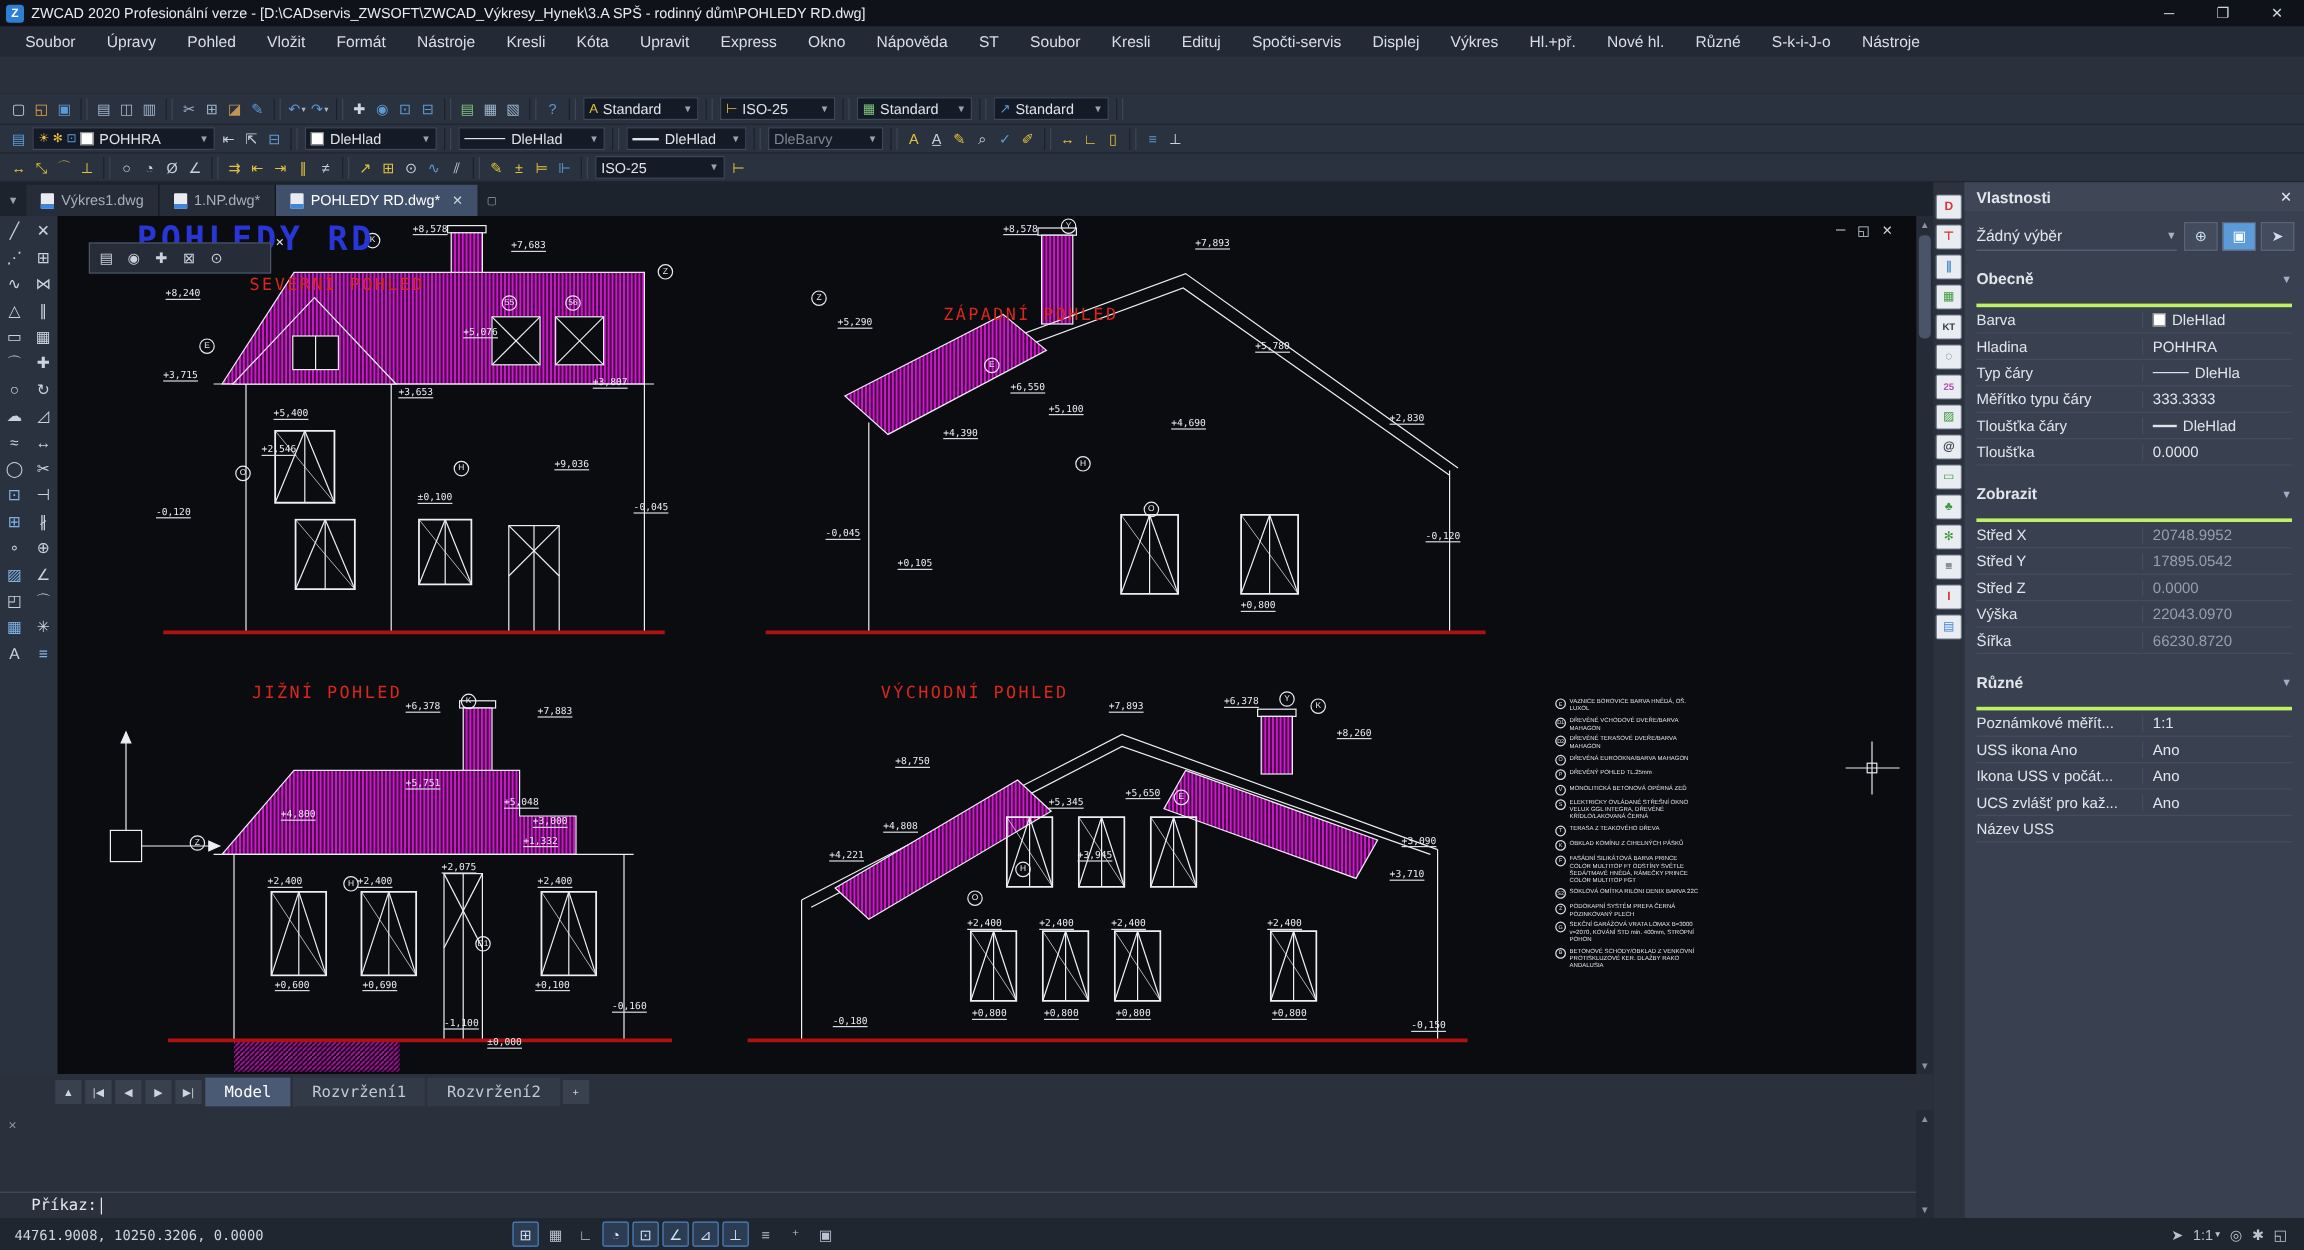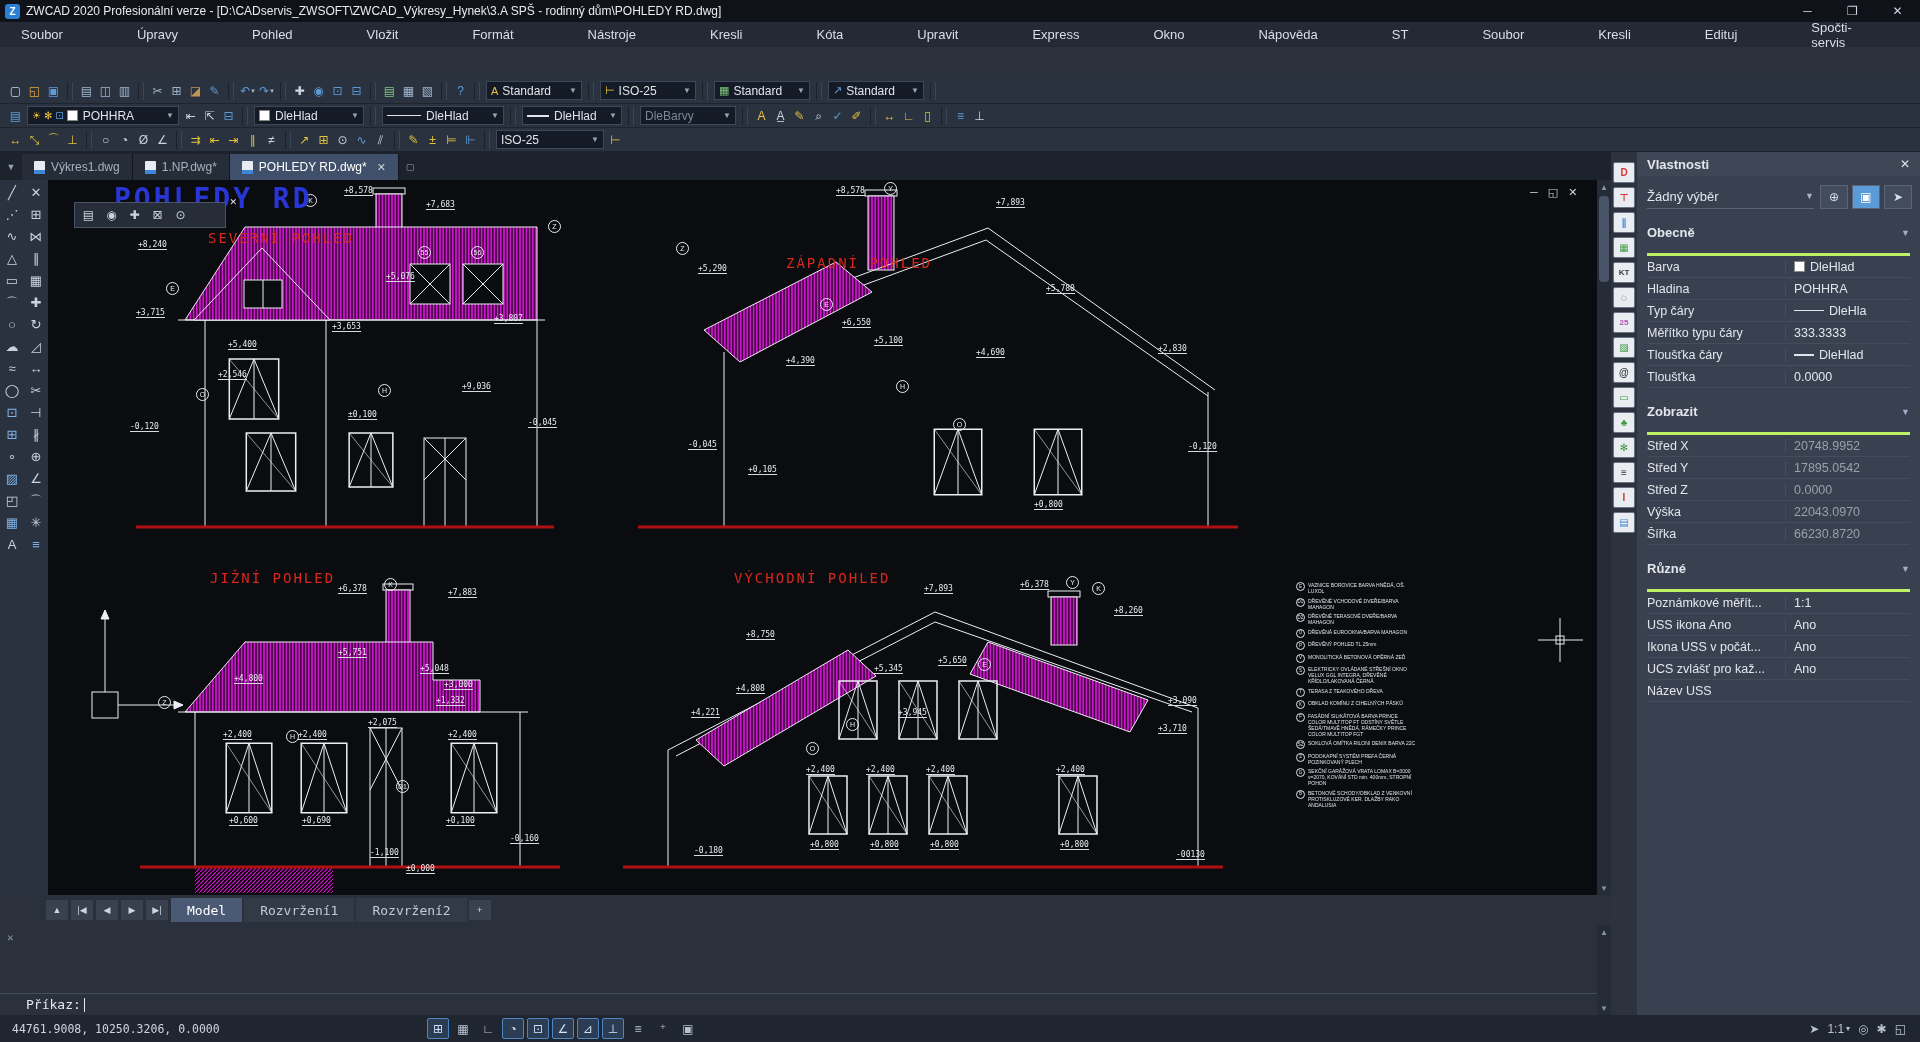--- a/index.html
+++ b/index.html
@@ -3,21 +3,21 @@
 <meta charset="utf-8">
 <style>
   html,body{margin:0;padding:0;width:1920px;height:1042px;overflow:hidden;background:#20262f;
     font-family:"Liberation Sans","DejaVu Sans",sans-serif;-webkit-font-smoothing:antialiased;}
   
   #titlebar{position:absolute;left:0;top:0;width:1920px;height:22px;background:#0f1319;display:flex;align-items:center;color:#e8ebf0;font-size:12px;}
   #logo{width:15px;height:15px;margin:0 6px 0 5px;border-radius:3px;background:#2b7fd4;color:#fff;font-size:10px;font-weight:bold;display:flex;align-items:center;justify-content:center;}
   #wincontrols{margin-left:auto;display:flex;height:22px;}
   .wbtn{width:45px;height:22px;display:flex;align-items:center;justify-content:center;color:#cfd5dd;font-size:12px;}
   
-  #menubar{position:absolute;left:0;top:22px;width:1920px;height:25px;background:#232a36;display:flex;align-items:center;padding-left:8px;box-sizing:border-box;gap:48px;}
+  #menubar{position:absolute;left:0;top:22px;width:1920px;height:25px;background:#232a36;display:flex;align-items:center;padding-left:8px;box-sizing:border-box;}
   .menuitem{padding:0 13px;font-size:13px;color:#d9dee7;height:25px;display:flex;align-items:center;}
   #ribbongap{position:absolute;left:0;top:47px;width:1920px;height:31px;background:#2a313d;border-bottom:1px solid #1b2028;}
   
   .tbrow{position:absolute;left:0;width:1920px;background:#2b323f;display:flex;align-items:center;padding-left:6px;box-sizing:border-box;border-bottom:1px solid #1e242d;}
   #tb1{top:78px;height:26px;}#tb2{top:104px;height:24px;}#tb3{top:128px;height:24px;}
   .tbi{width:19px;height:19px;display:flex;align-items:center;justify-content:center;font-size:12px;color:#c4cedb;border-radius:2px;flex:none;}
   .sep{width:4px;height:18px;border-left:1px solid #1c2129;border-right:1px solid #3d4654;margin:0 4px;flex:none;}
   .dd{font-size:7px;color:#aeb6c2;margin-left:1px;}
   .combo{display:flex;align-items:center;background:#151b26;border:1px solid #3e4859;height:19px;margin:0 2px;padding:0 4px;color:#dfe3ea;font-size:12px;flex:none;box-sizing:border-box;}
   .combo .cicon{margin-right:4px;font-size:11px;}
@@ -528,21 +528,21 @@
       <div class="dim" style="left: 1110px; top: 544px;">+3,710</div>
       <div class="dim" style="left: 758px; top: 585px;">+2,400</div>
       <div class="dim" style="left: 818px; top: 585px;">+2,400</div>
       <div class="dim" style="left: 878px; top: 585px;">+2,400</div>
       <div class="dim" style="left: 1008px; top: 585px;">+2,400</div>
       <div class="dim" style="left: 762px; top: 660px;">+0,800</div>
       <div class="dim" style="left: 822px; top: 660px;">+0,800</div>
       <div class="dim" style="left: 882px; top: 660px;">+0,800</div>
       <div class="dim" style="left: 1012px; top: 660px;">+0,800</div>
       <div class="dim" style="left: 646px; top: 666px;">-0,180</div>
-      <div class="dim" style="left: 1128px; top: 670px;">-00130</div>
+      <div class="dim" style="left: 1128px; top: 670px;">-0,150</div>
       <div class="mark" style="left: 1018px; top: 396px;">Y</div>
       <div class="mark" style="left: 1044px; top: 402px;">K</div>
       <div class="mark" style="left: 930px; top: 478px;">E</div>
       <div class="mark" style="left: 798px; top: 538px;">H</div>
       <div class="mark" style="left: 758px; top: 562px;">O</div>
     </div>
   <div id="drawtitle">POHLEDY RD</div>
   <div id="floatbar">
       <div class="tbi" style="color: rgb(201, 211, 223);">▤</div>
       <div class="tbi" style="color: rgb(201, 211, 223);">◉</div>

